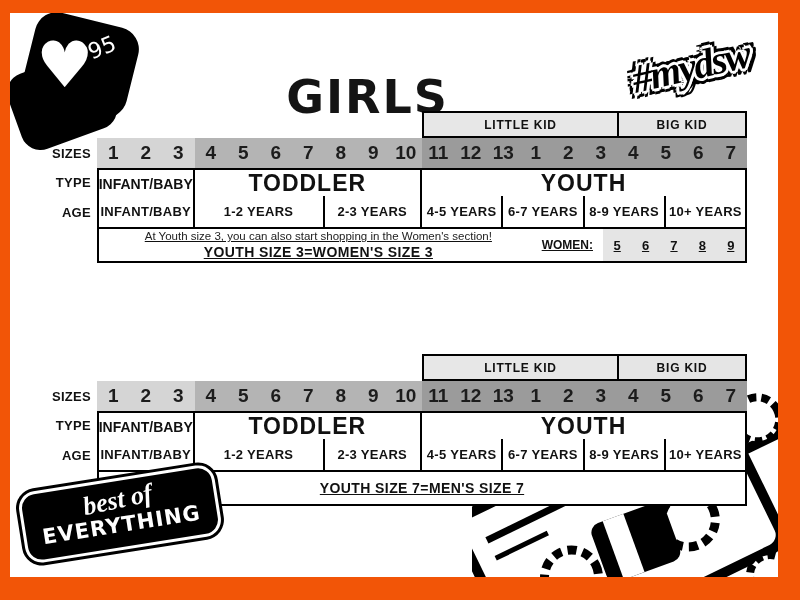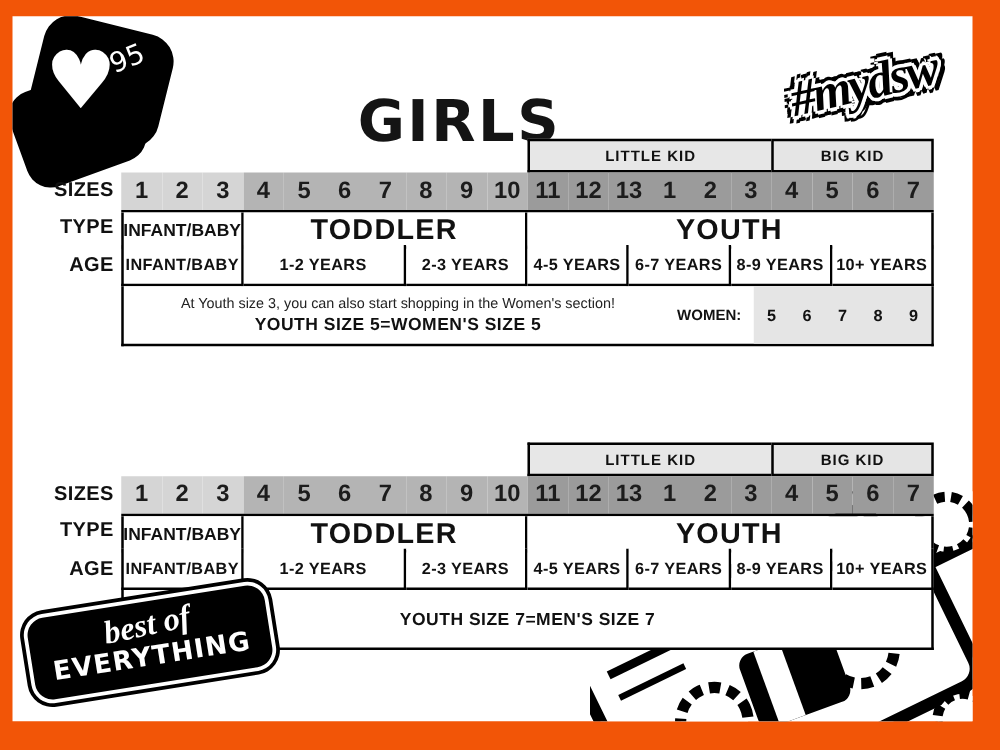--- a/index.html
+++ b/index.html
@@ -62,21 +62,21 @@
   
   .size-table { position:absolute; left:40px; width:697px; }
   #girls-table { top:98px; }
   #boys-table  { top:341px; }
 
   .row-wrap { display:flex; }
   .rlabel {
     width:47px; flex:0 0 47px;
     display:flex; align-items:center; justify-content:flex-end;
     padding-right:6px; box-sizing:border-box;
-    font-size:16px; font-weight:800; letter-spacing:0.3px;
+    font-size:13px; font-weight:800; letter-spacing:0.3px;
   }
   .trow { flex:1; display:grid; grid-template-columns:repeat(40,1fr); }
 
   
   .kid-row { height:27px; }
   .kid-spacer { grid-column:span 20; }
   .kid-cell {
     display:flex; align-items:center; justify-content:center;
     border:2px solid #000;
     font-size:12px; font-weight:800; letter-spacing:0.8px;
@@ -115,21 +115,21 @@
     border-right:2px solid #000; border-bottom:2px solid #000;
     background:#fff; font-size:13px; font-weight:700; letter-spacing:0.3px;
   }
   .age-row span:first-child { border-left:2px solid #000; }
   .age-row span:nth-child(1) { grid-column:span 6; }
   .age-row span:nth-child(2) { grid-column:span 8; }
   .age-row span:nth-child(3) { grid-column:span 6; }
   .age-row span:nth-child(n+4) { grid-column:span 5; }
 
   
-  .note-wrap { height:48px; }
+  .note-wrap { height:34px;text-decoration:underline; }
   .note-box {
     flex:1; display:flex; align-items:stretch;
     border:2px solid #000; border-top:none;
     background:#fff; box-sizing:border-box;
   }
   .note-text {
     flex:1; display:flex; flex-direction:column;
     align-items:center; justify-content:center; gap:2px;
   }
   .note-line1 { font-size:11.5px; color:#222; }
@@ -236,21 +236,21 @@
           <span>6-7 YEARS</span>
           <span>8-9 YEARS</span>
           <span>10+ YEARS</span>
         </div>
     </div>
     <div class="row-wrap note-wrap">
       <span class="rlabel"></span>
       <div class="note-box">
         <div class="note-text">
           <span class="note-line1">At Youth size 3, you can also start shopping in the Women's section!</span>
-          <span class="note-line2">YOUTH SIZE 5=WOMEN'S SIZE 5</span>
+          <span class="note-line2">YOUTH SIZE 3=WOMEN'S SIZE 3</span>
         </div>
         <span class="adult-label">WOMEN:</span>
         <div class="adult-panel">
             <span>5</span>
             <span>6</span>
             <span>7</span>
             <span>8</span>
             <span>9</span>
           </div>
       </div>

